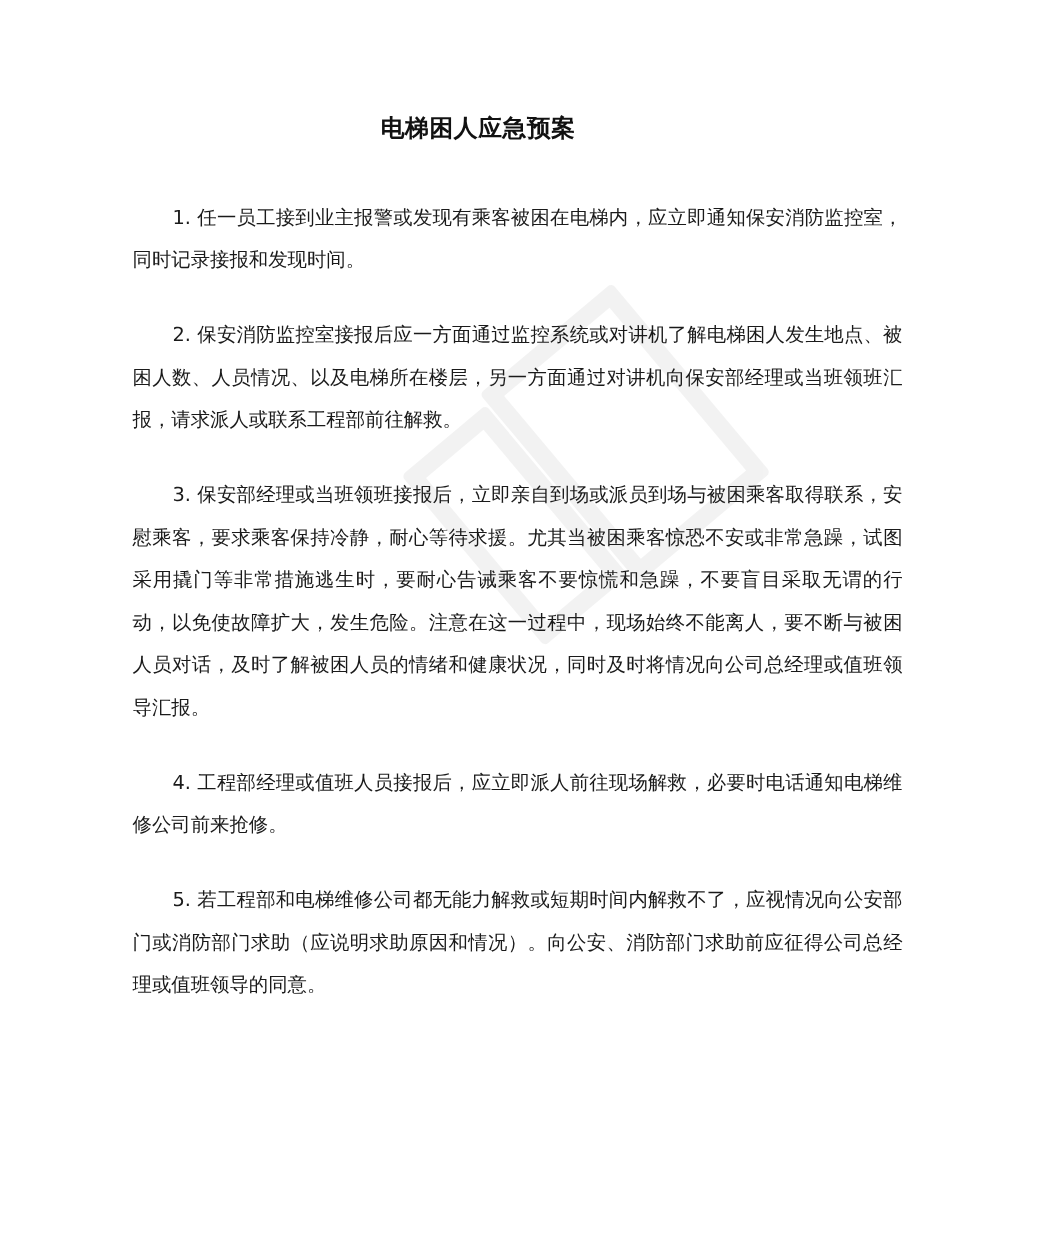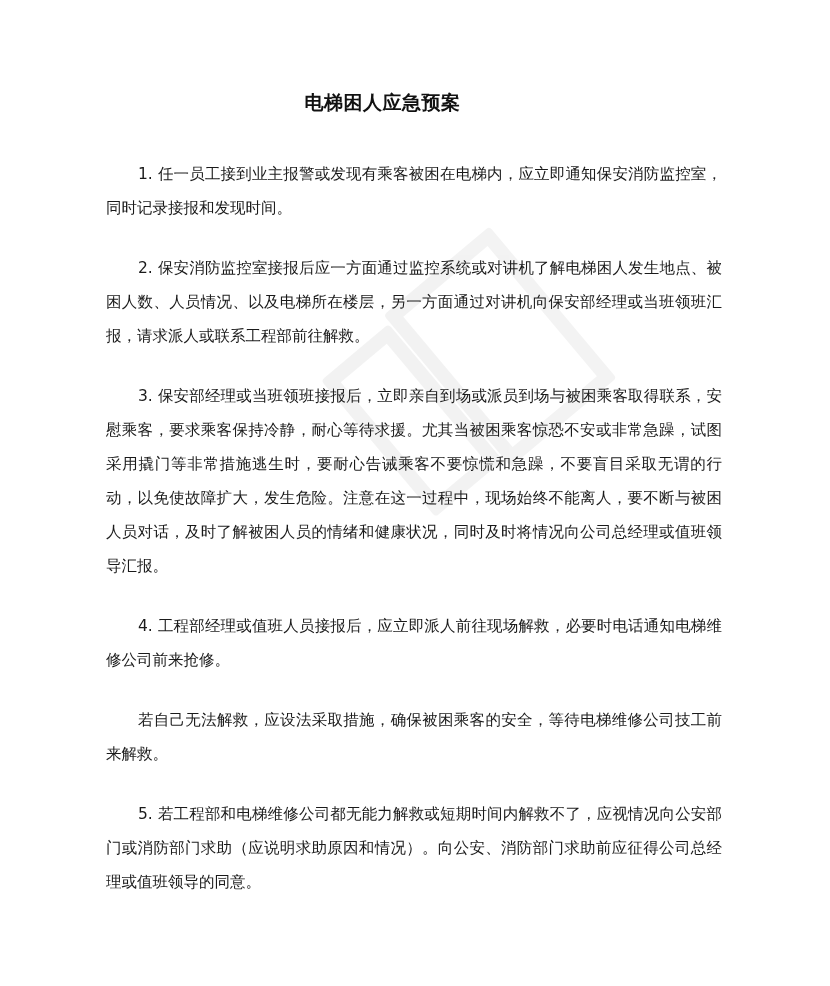--- a/index.html
+++ b/index.html
@@ -71,17 +71,16 @@
     <div class="wm-block" style="left:110px; top:30px; width:110px; height:170px;"></div>
   </div>
 
   <div class="title">电梯困人应急预案</div>
 
   <div class="body-text">
     <p class="para">1. 任一员工接到业主报警或发现有乘客被困在电梯内，应立即通知保安消防监控室，同时记录接报和发现时间。</p>
     <p class="para">2. 保安消防监控室接报后应一方面通过监控系统或对讲机了解电梯困人发生地点、被困人数、人员情况、以及电梯所在楼层，另一方面通过对讲机向保安部经理或当班领班汇报，请求派人或联系工程部前往解救。</p>
     <p class="para">3. 保安部经理或当班领班接报后，立即亲自到场或派员到场与被困乘客取得联系，安慰乘客，要求乘客保持冷静，耐心等待求援。尤其当被困乘客惊恐不安或非常急躁，试图采用撬门等非常措施逃生时，要耐心告诫乘客不要惊慌和急躁，不要盲目采取无谓的行动，以免使故障扩大，发生危险。注意在这一过程中，现场始终不能离人，要不断与被困人员对话，及时了解被困人员的情绪和健康状况，同时及时将情况向公司总经理或值班领导汇报。</p>
     <p class="para">4. 工程部经理或值班人员接报后，应立即派人前往现场解救，必要时电话通知电梯维修公司前来抢修。</p>
-    <p class="para">若自己无法解救，应设法采取措施，确保被困乘客的安全，等待电梯维修公司技工前来解救。</p>
     <p class="para">5. 若工程部和电梯维修公司都无能力解救或短期时间内解救不了，应视情况向公安部门或消防部门求助（应说明求助原因和情况）。向公安、消防部门求助前应征得公司总经理或值班领导的同意。</p>
   </div>
 
 </div>
 
 </body></html>

